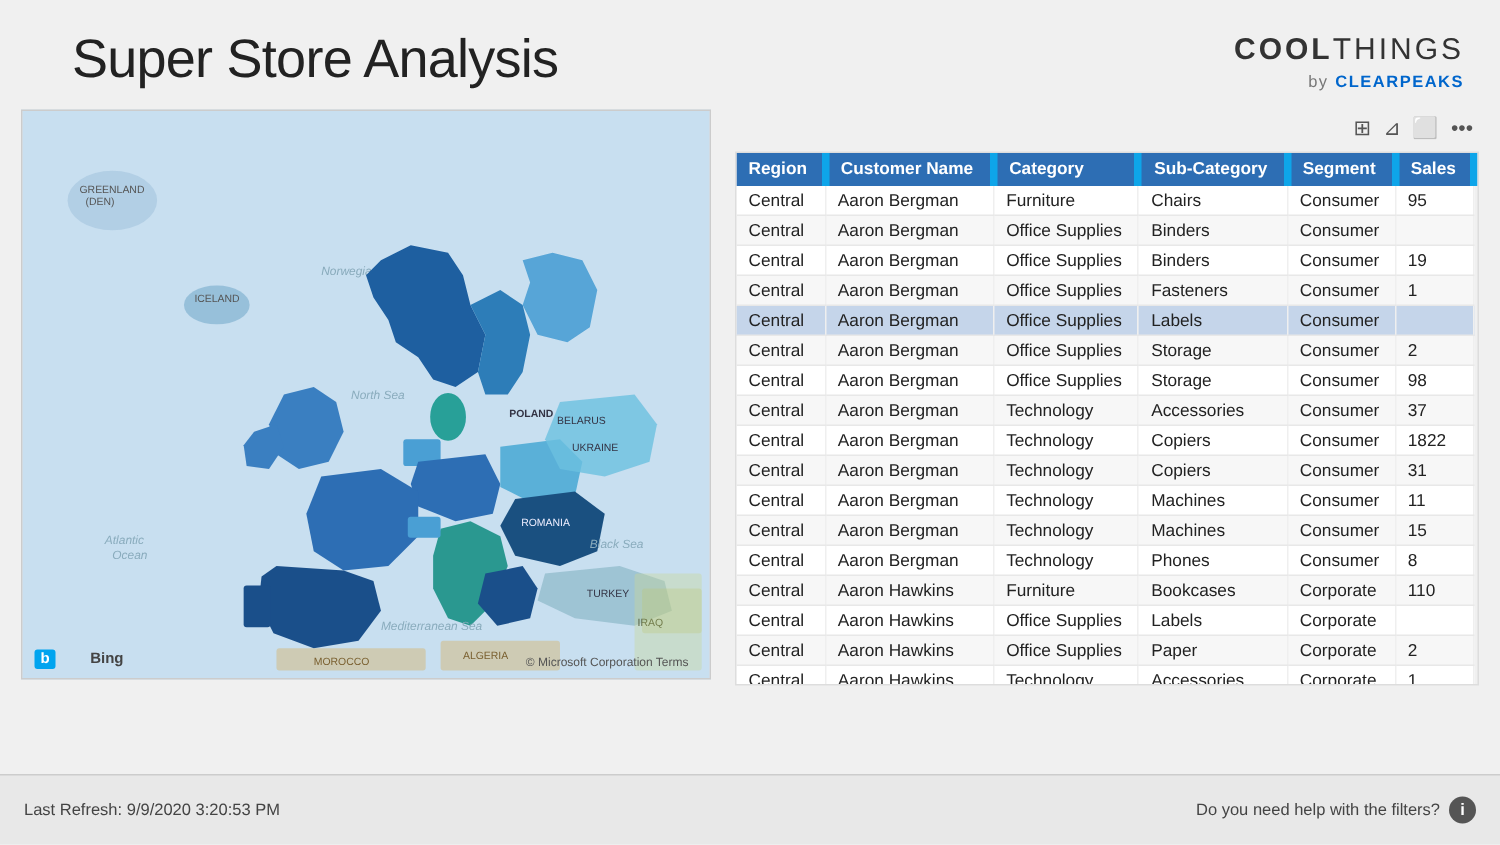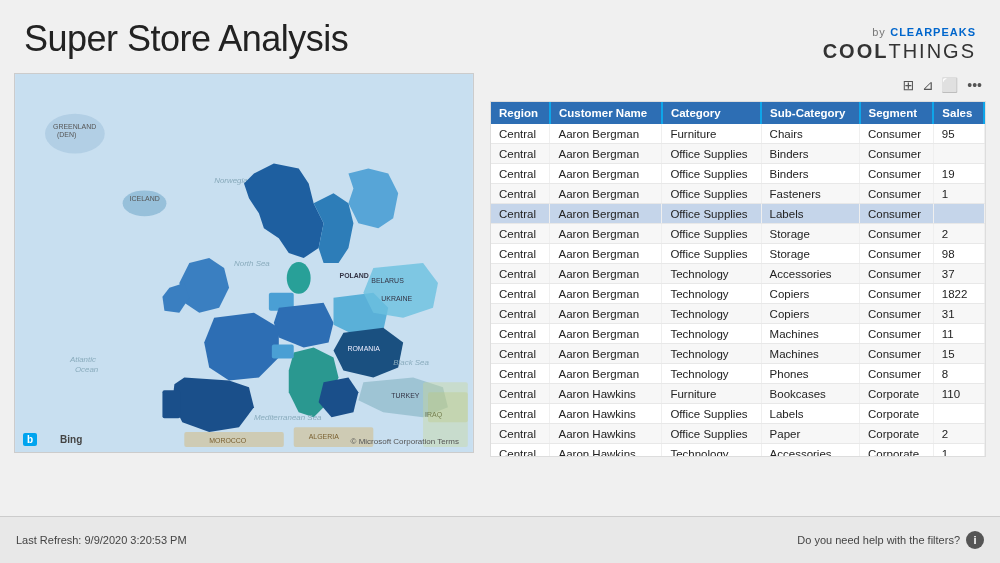--- a/index.html
+++ b/index.html
@@ -11,20 +11,21 @@
       overflow: hidden;
       position: relative;
     }
 
     
     .header {
       display: flex;
       justify-content: space-between;
       align-items: flex-start;
       padding: 18px 24px 10px 24px;
+      margin-left: 24px;
     }
     .title {
       font-size: 36px;
       font-weight: 300;
       color: #222;
       letter-spacing: -0.5px;
     }
     .logo {
       text-align: right;
       padding-top: 4px;
@@ -138,21 +139,21 @@
       width: 100%;
       font-size: 11.5px;
     }
     thead th {
       background: #2d6eb4;
       color: white;
       padding: 5px 8px;
       text-align: left;
       font-weight: 600;
       white-space: nowrap;
-      border-right: 2px solid #0ea5e9;
+      border-right: 5px solid #0ea5e9;
     }
     tbody tr {
       background: white;
       margin-top: 31px;
     }
     tbody tr:nth-child(even) {
       background: #f7f7f7;
     }
     tbody tr.highlighted {
       background: #c5d5ea;
@@ -203,25 +204,25 @@
       font-weight: 700;
     }
   </style>
 </head>
 <body>
 
 <div class="header">
   <div class="title">Super Store Analysis</div>
   <div class="logo">
     <div>
+      <span class="logo-cool">COOL</span><span class="logo-things">THINGS</span>
+    </div>
+    <div>
       <span class="logo-by">by</span>
       <span class="logo-clearpeaks">CLEARPEAKS</span>
-    </div>
-    <div>
-      <span class="logo-cool">COOL</span><span class="logo-things">THINGS</span>
     </div>
   </div>
 </div>
 
 <div class="main-content">
 
   <div class="map-container">
     <svg class="map-svg" viewBox="0 0 460 380" xmlns="http://www.w3.org/2000/svg">
 
       <rect width="460" height="380" fill="#c8dff0"></rect>

